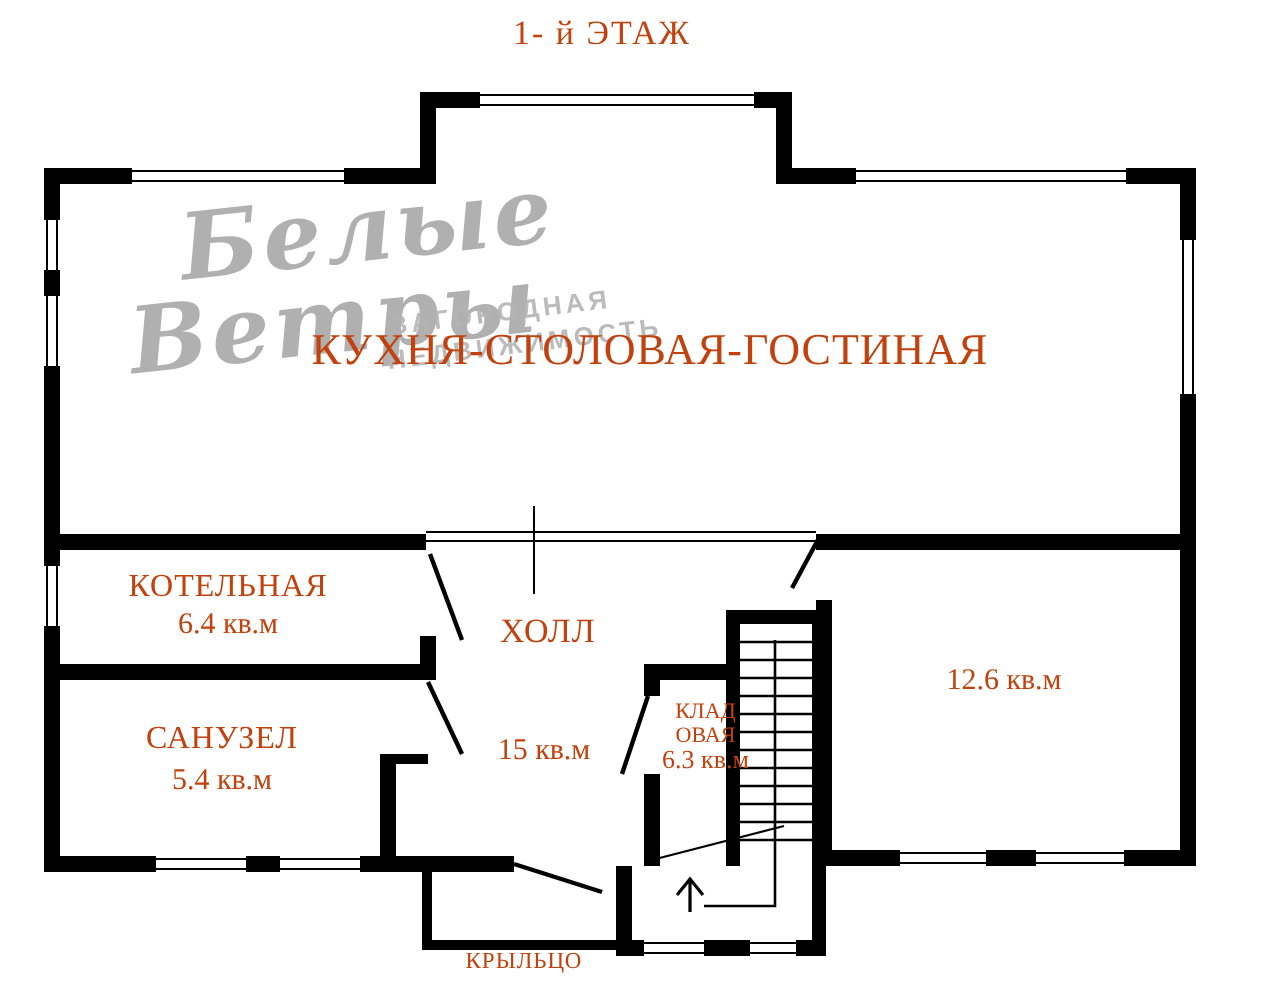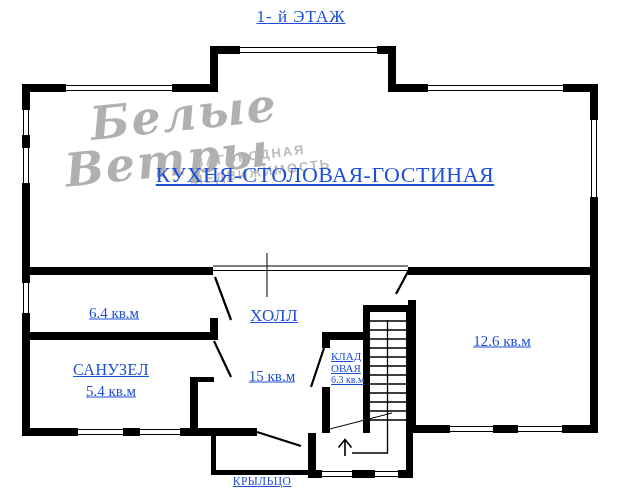--- a/index.html
+++ b/index.html
@@ -7,31 +7,30 @@
     position:relative;
     width:633px;height:494px;
     background:#fff;
     overflow:hidden;
     font-family:"Liberation Serif", serif;
   }
   .plan svg{position:absolute;left:0;top:0;z-index:2;}
   .label{
     position:absolute;z-index:3;
     transform:translate(-50%,-50%);
-    color:#1d4ed8;white-space:nowrap;text-align:center;
+    color:#c2410c;white-space:nowrap;text-align:center;
     font-family:"Liberation Serif", serif;
-    text-decoration:underline;
   }
   .room-name{font-size:16px;letter-spacing:.5px;}
   .room-area{font-size:15px;}
   .living-name{font-size:22px;letter-spacing:.5px;}
   .living-area{font-size:17px;}
   .title{font-size:17px;letter-spacing:1px;}
-  .storage-label{font-size:11px;line-height:12px;text-align:left;transform:none;}
-  .storage-area{font-size:10px;}
+  .storage-label{font-size:11px;line-height:12px;text-align:center;transform:none;}
+  .storage-area{font-size:13px;}
   .porch-label{font-size:11.5px;letter-spacing:.5px;margin-top:27px;}
   .wm{position:absolute;z-index:1;color:#9d9d9d;user-select:none;}
   .wm-script{
     font-family:"DejaVu Serif", serif;
     font-style:italic;font-weight:bold;
     font-size:46px;line-height:44px;
     transform:rotate(-6deg);
     opacity:.8;letter-spacing:2px;
   }
   .wm-caption{
@@ -168,20 +167,21 @@
       <line x1="324" y1="348" x2="311" y2="387"></line>
       <line x1="410" y1="268" x2="396" y2="294"></line>
       <line x1="257" y1="432" x2="301" y2="446"></line>
     </g>
   </svg>
 
   <div class="label title" style="left:301px;top:17px;">1- й ЭТАЖ</div>
 
   <div class="label living-name" style="left:325px;top:175px;">КУХНЯ-СТОЛОВАЯ-ГОСТИНАЯ</div>
 
+  <div class="label room-name" style="left:114px;top:294px;">КОТЕЛЬНАЯ</div>
   <div class="label room-area" style="left:114px;top:313px;">6.4 кв.м</div>
 
   <div class="label room-name" style="left:111px;top:370px;">САНУЗЕЛ</div>
   <div class="label room-area" style="left:111px;top:391px;">5.4 кв.м</div>
 
   <div class="label room-name" style="left:274px;top:316px;font-size:17px;">ХОЛЛ</div>
   <div class="label room-area" style="left:272px;top:340px;margin-top:36px;">15 кв.м</div>
 
   <div class="label storage-label" style="left:331px;top:350px;">
     <div>КЛАД</div>

